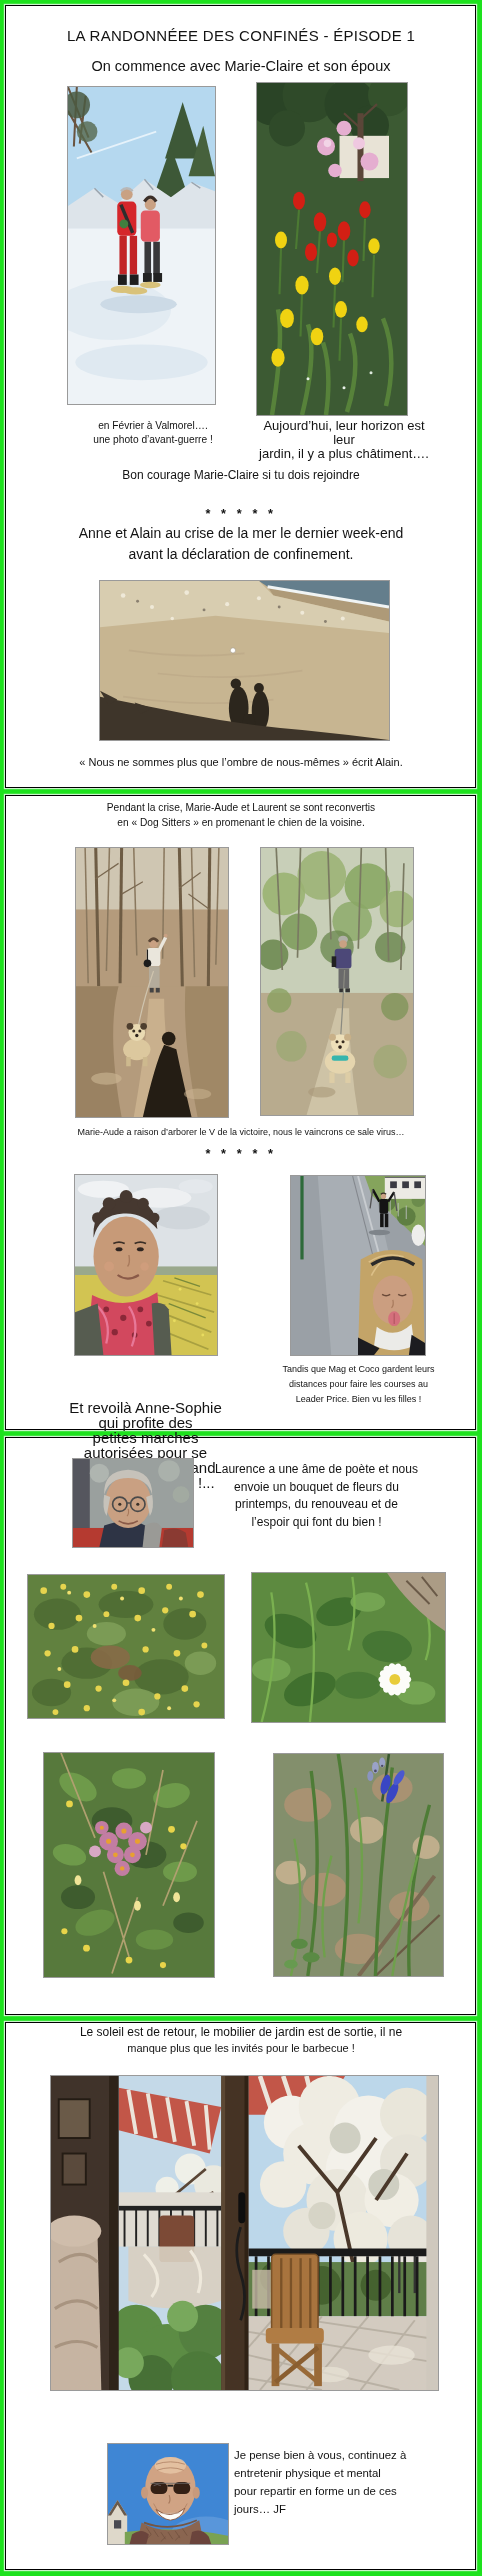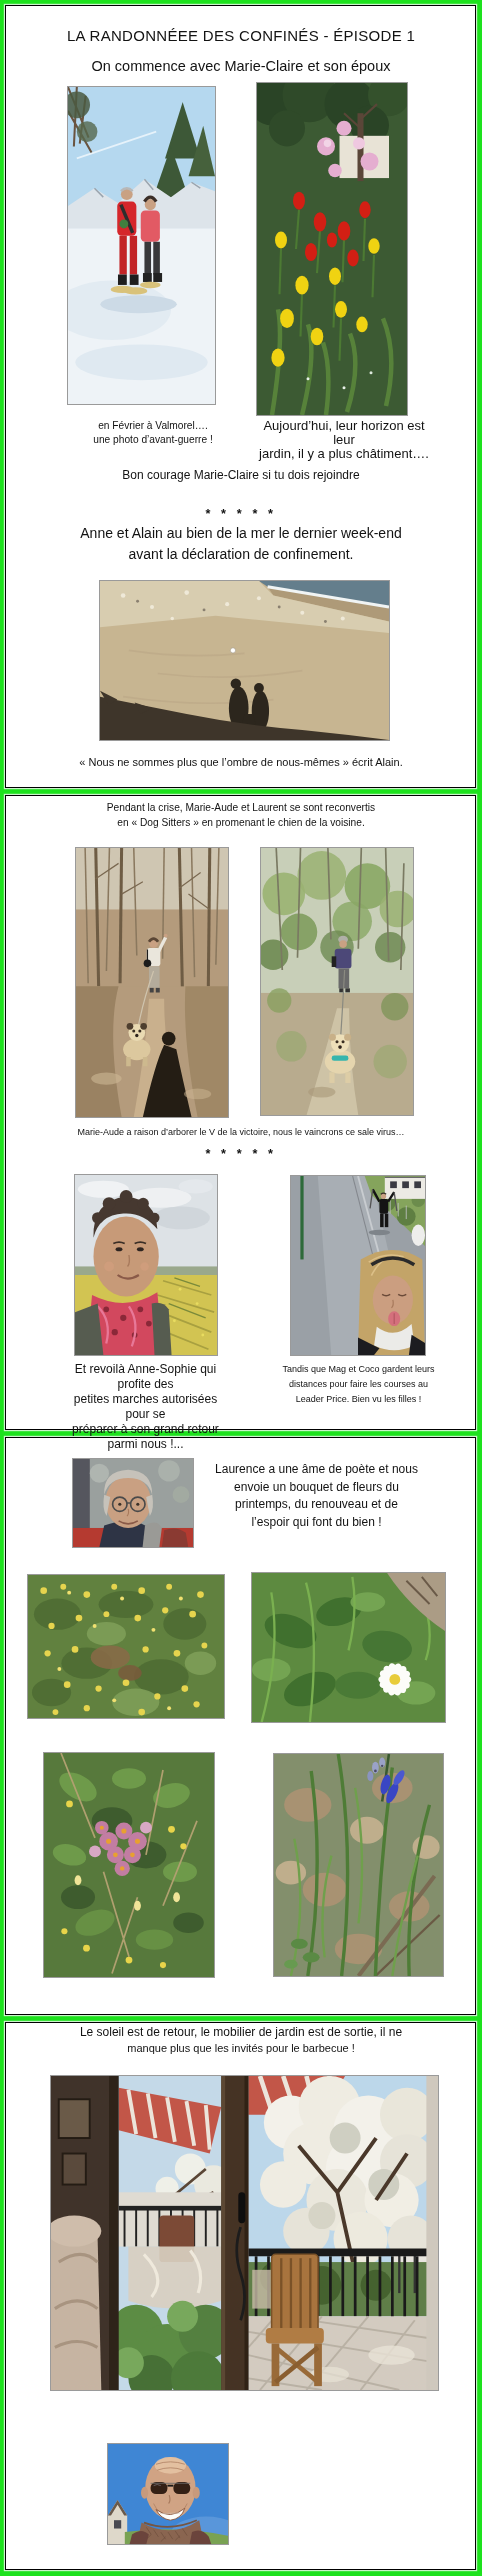--- a/index.html
+++ b/index.html
@@ -124,21 +124,21 @@
     <div>en Février à Valmorel….</div>
     <div>une photo d’avant-guerre !</div>
   </div>
   <div class="cap" style="left:255px;top:419px;width:178px;font-size:13px;line-height:14px">
     <div>Aujourd’hui, leur horizon est leur</div>
     <div>jardin, il y a plus châtiment….</div>
   </div>
 
   <div class="t" style="top:468px;font-size:12px">Bon courage Marie-Claire si tu dois rejoindre</div>
   <div class="t stars" style="top:507px;font-size:12.7px">* * * * *</div>
-  <div class="t" style="top:525px;font-size:14px">Anne et Alain au bien de la mer le dernier week-end</div>
+  <div class="t" style="top:525px;font-size:14px">Anne et Alain au crise de la mer le dernier week-end</div>
   <div class="t" style="top:546px;font-size:14px">avant la déclaration de confinement.</div>
 
   <div class="p" style="left:99px;top:580px;width:291px;height:161px">
     <svg viewBox="0 0 100 55" preserveAspectRatio="none">
       <rect width="100" height="55" fill="#c7b591"></rect>
       <path d="M55,0 L100,0 L100,9 L58,2 Z" fill="#647e8c"></path>
       <path d="M58,2 L100,9 L100,14 L60,5 Z" fill="#ae9a78"></path>
       <path d="M58,2 L100,9" stroke="#f0f4f4" stroke-width="1" fill="none"></path>
       <path d="M0,0 L55,0 L60,5 L100,14 L100,18 L40,12 L0,16 Z" fill="#d8cdb0"></path>
       <g fill="#efe9d8">
@@ -355,21 +355,21 @@
       <path d="M68,88 Q71,90 74,88 M80,88 Q83,90 86,88" stroke="#6a4a38" stroke-width="1.2" fill="none"></path>
       <path d="M76,92 Q77,96 75,98" stroke="#a87a5c" stroke-width=".9" fill="none"></path>
       <ellipse cx="77" cy="106" rx="4.5" ry="5.5" fill="#d4707c"></ellipse>
       <line x1="77" y1="102" x2="77" y2="110" stroke="#b05560" stroke-width=".8"></line>
       <path d="M64,112 Q77,122 90,110 L92,126 Q77,133 62,126 Z" fill="#ebebe8"></path>
       <path d="M50,120 L66,128 L62,133 L50,133 Z" fill="#1c1c20"></path>
       <path d="M90,118 L100,124 L100,133 L88,133 Z" fill="#1c1c20"></path>
     </svg>
   </div>
 
-  <div class="cap" style="left:61px;top:1362px;width:169px;font-size:12px;line-height:15px">
+  <div class="cap" style="left:61px;top:1400px;width:169px;font-size:15px;line-height:15px">
     <div>Et revoilà Anne-Sophie qui profite des</div>
     <div>petites marches autorisées pour se</div>
     <div>préparer à son grand retour parmi nous !...</div>
   </div>
   <div class="cap" style="left:274px;top:1362px;width:169px;font-size:9px;line-height:15px">
     <div>Tandis que Mag et Coco gardent leurs</div>
     <div>distances pour faire les courses au</div>
     <div>Leader Price. Bien vu les filles !</div>
   </div>
 
@@ -757,15 +757,21 @@
           <line x1="62" y1="71" x2="66" y2="77"></line>
         <line x1="36" y1="76" x2="32" y2="80"></line>
           <line x1="48" y1="78" x2="44" y2="82"></line>
           <line x1="60" y1="77" x2="56" y2="81"></line>
       </g>
       <path d="M20,76 Q28,70 34,76 L32,84 L18,84 Z" fill="#6b443c"></path>
       <path d="M70,74 Q78,70 84,78 L86,84 L68,84 Z" fill="#6b443c"></path>
     </svg>
   </div>
 
+  <div class="cap" style="left:234px;top:2446px;width:207px;font-size:11.4px;line-height:18px;text-align:left">
+    <div>Je pense bien à vous, continuez à</div>
+    <div>entretenir physique et mental</div>
+    <div>pour repartir en forme un de ces</div>
+    <div>jours… JF</div>
+  </div>
 
 </div>
 
 
 </body></html>

